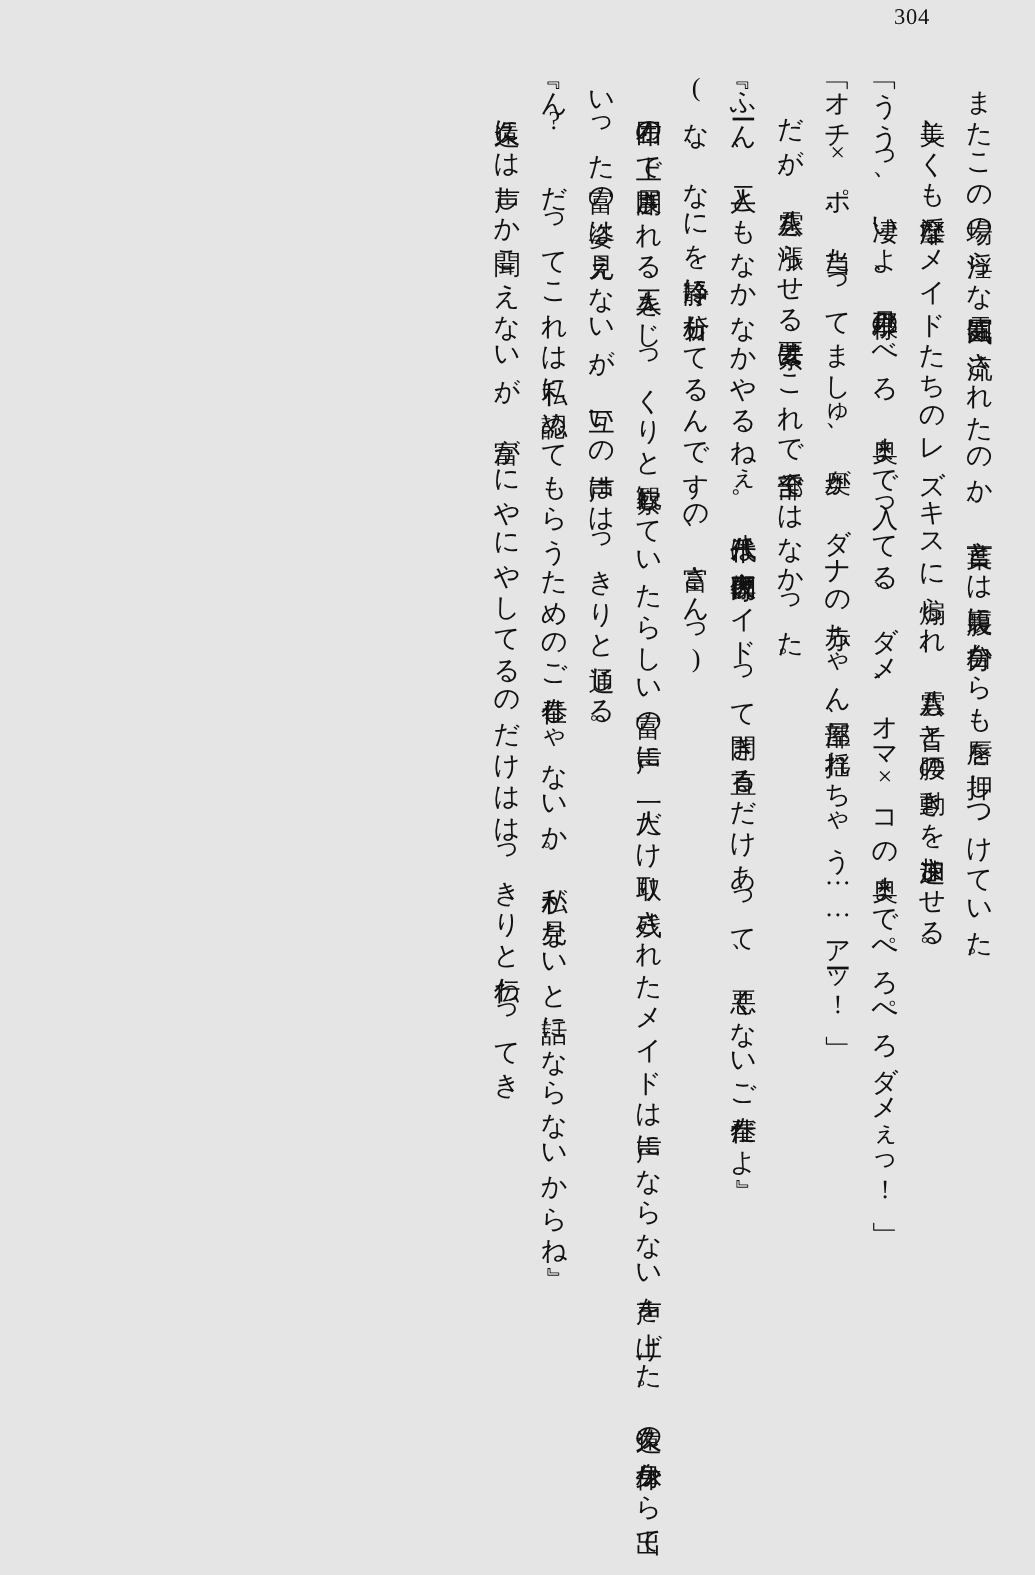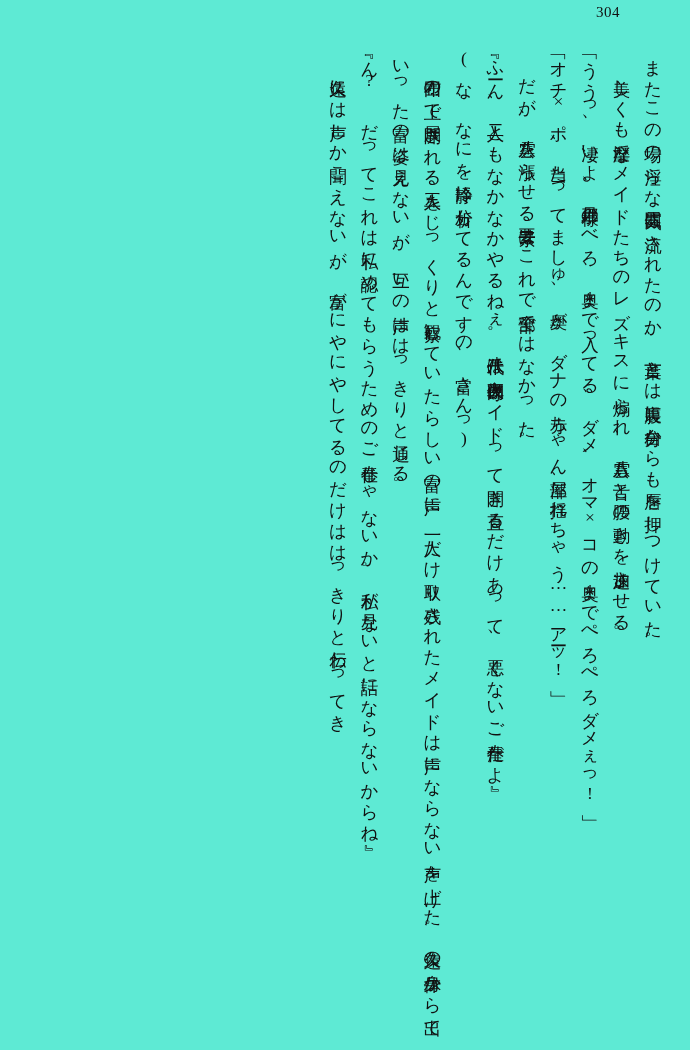--- a/index.html
+++ b/index.html
@@ -8,21 +8,21 @@
     background: #ffffff;
   }
   body {
     font-family: "Liberation Serif", "DejaVu Serif", serif;
     color: #111111;
   }
   .page {
     position: relative;
     width: 690px;
     height: 1050px;
-    background: #5eead4;
+    background: #e5e5e5;
     overflow: hidden;
     box-sizing: border-box;
   }
   .page-number {
     position: absolute;
     top: 4px;
     right: 70px;
     font-size: 15px;
     letter-spacing: 0.5px;
     color: #111111;

